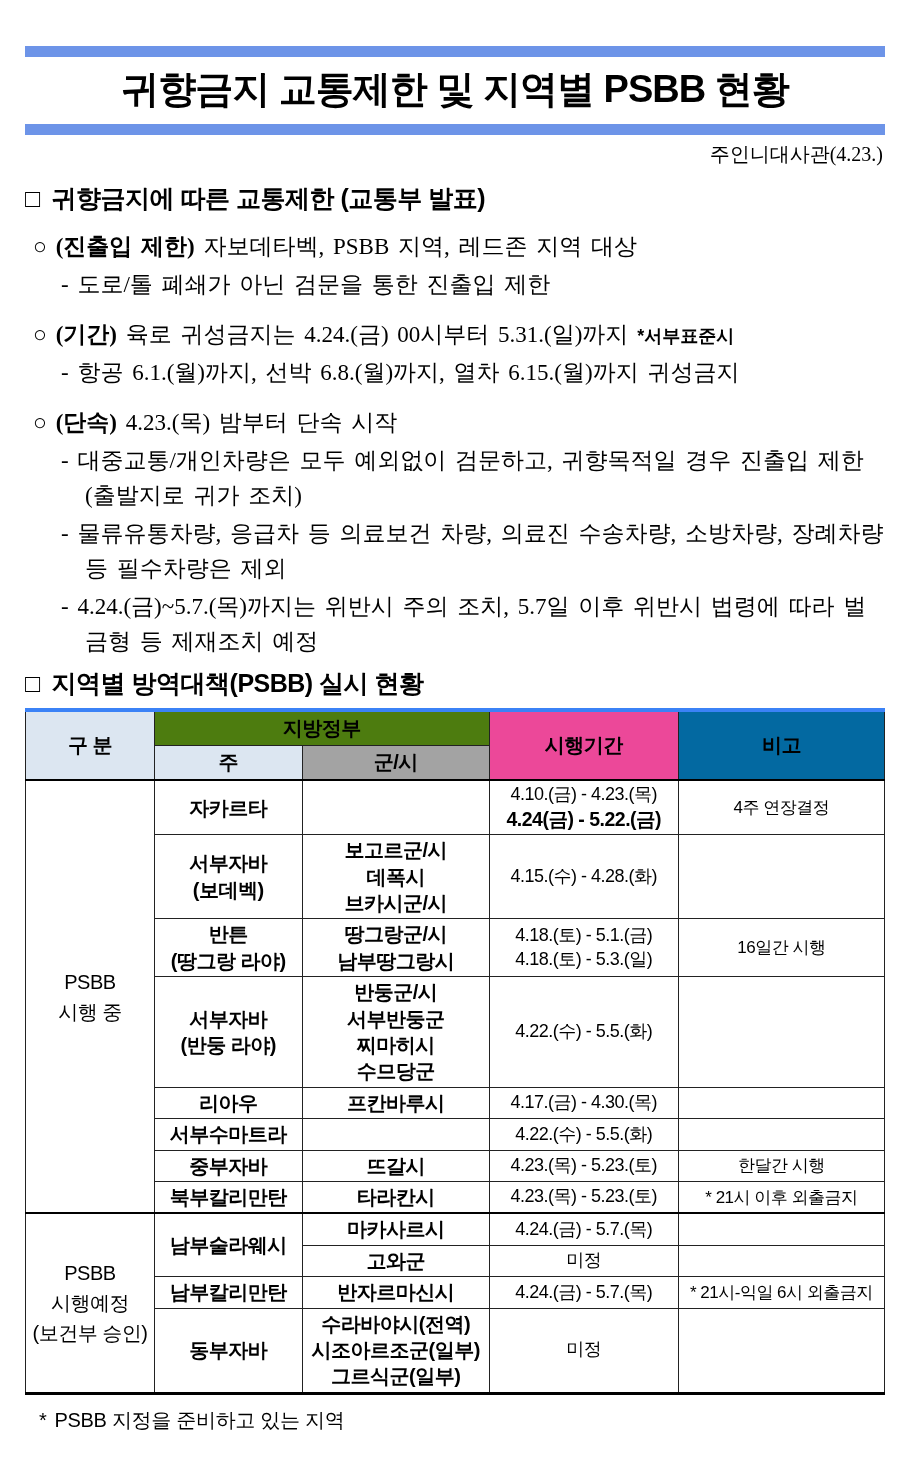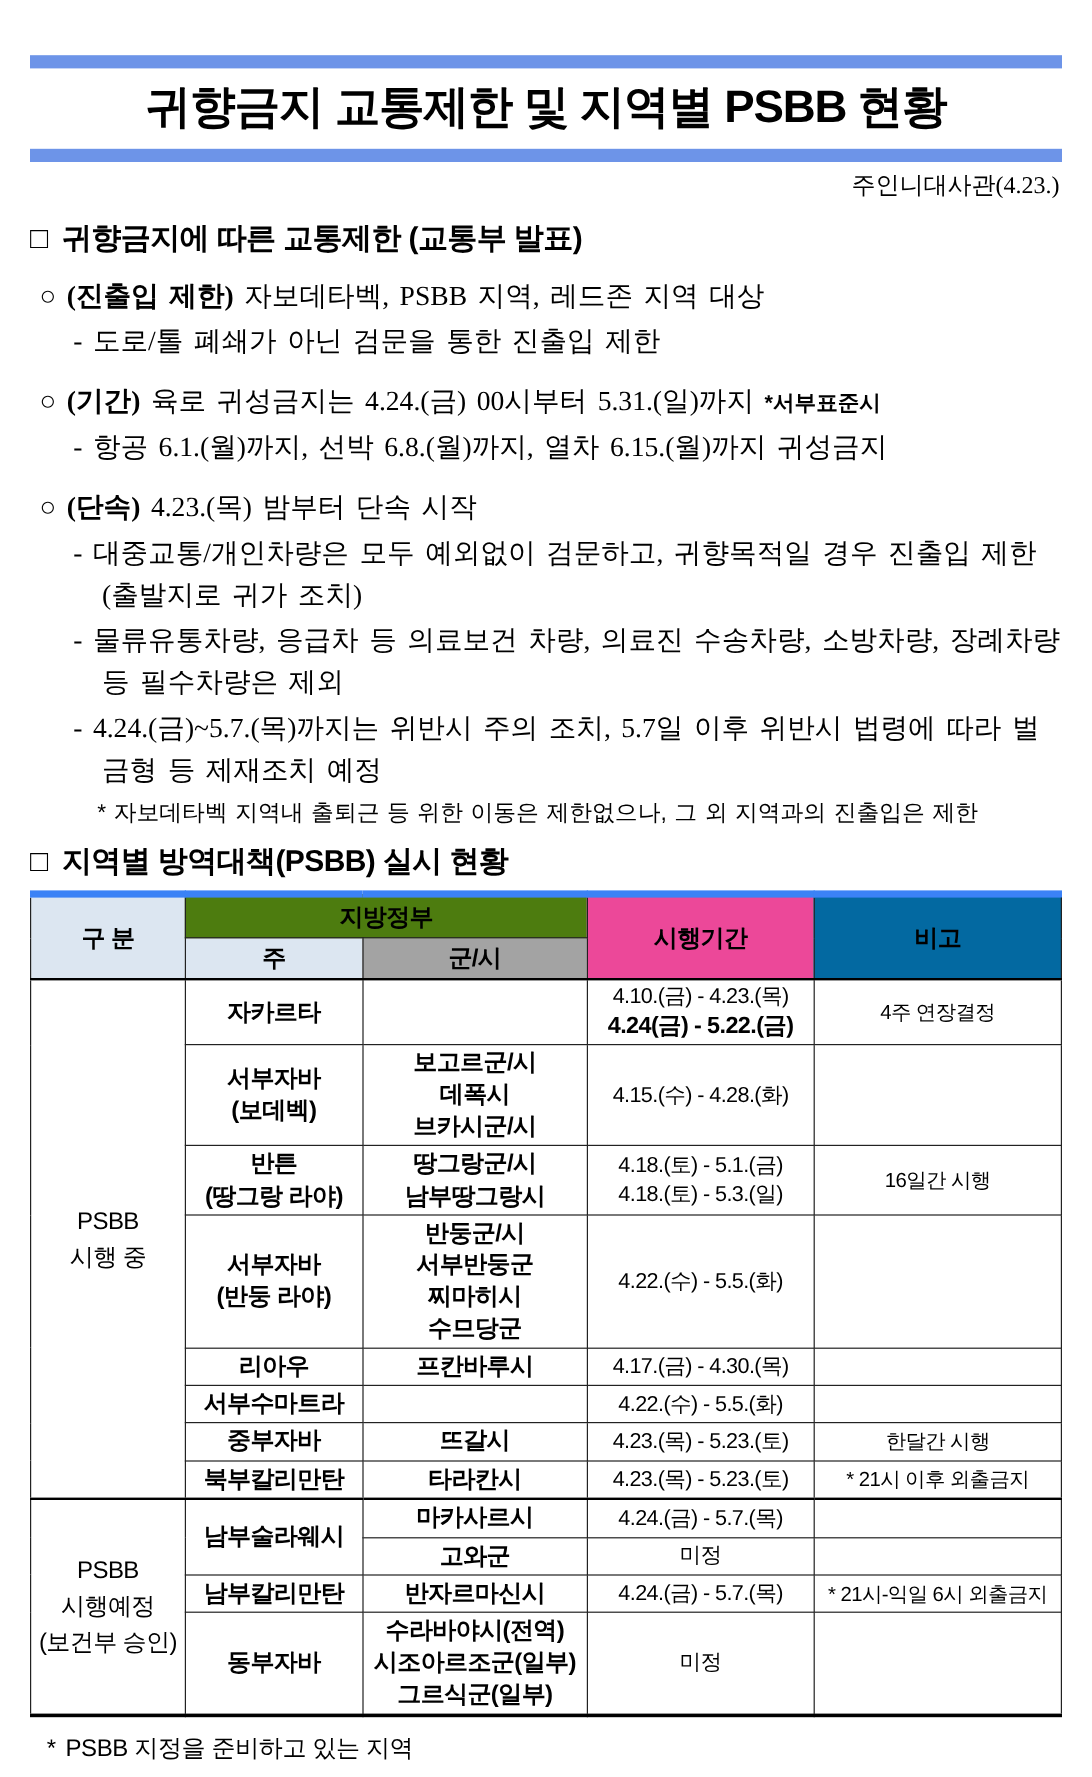--- a/index.html
+++ b/index.html
@@ -35,21 +35,21 @@
     margin:3px 0 3px 36px;padding-left:24px;text-indent:-24px;
   }
   .item-star{
     font-family:"Liberation Sans",sans-serif;font-size:19px;
     margin:5px 0 2px 56px;padding-left:18px;text-indent:-18px;word-spacing:1px;
   }
   .suffix{font-family:"Liberation Sans",sans-serif;font-size:18px;font-weight:600;word-spacing:0;}
 
   table.psbb{
     width:100%;border-collapse:collapse;text-align:center;margin-top:8px;
-    border-top:6px solid #3b82f6;border-bottom:3px solid #000;
+    border-top:4px solid #3b82f6;border-bottom:3px solid #000;
   }
   table.psbb th,table.psbb td{
     border:1px solid #222;padding:2px 3px;vertical-align:middle;
   }
   table.psbb thead th{
     background:#dce6f1;font-size:20px;font-weight:bold;padding:3px 2px;letter-spacing:-0.5px;
   }
   table.psbb thead{border-bottom:2px solid #000;}
   tr.group-start td{border-top:2.5px solid #000;}
   .cat-cell{font-size:20px;line-height:1.5;letter-spacing:-0.5px;}
@@ -80,21 +80,20 @@
 
   <div>
       <div class="item item-circle"><span class="marker">○</span> <span class="blabel">(진출입 제한)</span> <span>자보데타벡, PSBB 지역, 레드존 지역 대상</span></div>
       <div class="item item-dash"><span class="marker">-</span> <span>도로/톨 폐쇄가 아닌 검문을 통한 진출입 제한</span></div>
       <div class="item item-circle"><span class="marker">○</span> <span class="blabel">(기간)</span> <span>육로 귀성금지는 4.24.(금) 00시부터 5.31.(일)까지</span> <span class="suffix">*서부표준시</span></div>
       <div class="item item-dash"><span class="marker">-</span> <span>항공 6.1.(월)까지, 선박 6.8.(월)까지, 열차 6.15.(월)까지 귀성금지</span></div>
       <div class="item item-circle"><span class="marker">○</span> <span class="blabel">(단속)</span> <span>4.23.(목) 밤부터 단속 시작</span></div>
       <div class="item item-dash"><span class="marker">-</span> <span>대중교통/개인차량은 모두 예외없이 검문하고, 귀향목적일 경우 진출입 제한(출발지로 귀가 조치)</span></div>
       <div class="item item-dash"><span class="marker">-</span> <span>물류유통차량, 응급차 등 의료보건 차량, 의료진 수송차량, 소방차량, 장례차량 등 필수차량은 제외</span></div>
       <div class="item item-dash"><span class="marker">-</span> <span>4.24.(금)~5.7.(목)까지는 위반시 주의 조치, 5.7일 이후 위반시 법령에 따라 벌금형 등 제재조치 예정</span></div>
-      <div class="item item-star"><span class="marker">*</span> <span>자보데타벡 지역내 출퇴근 등 위한 이동은 제한없으나, 그 외 지역과의 진출입은 제한</span></div>
     </div>
 
   <div class="sec-heading second">
     <span class="sq">□</span><span>지역별 방역대책(PSBB) 실시 현황</span>
   </div>
 
   <table class="psbb">
     <colgroup>
       <col style="width:15%">
       <col style="width:17.2%">

